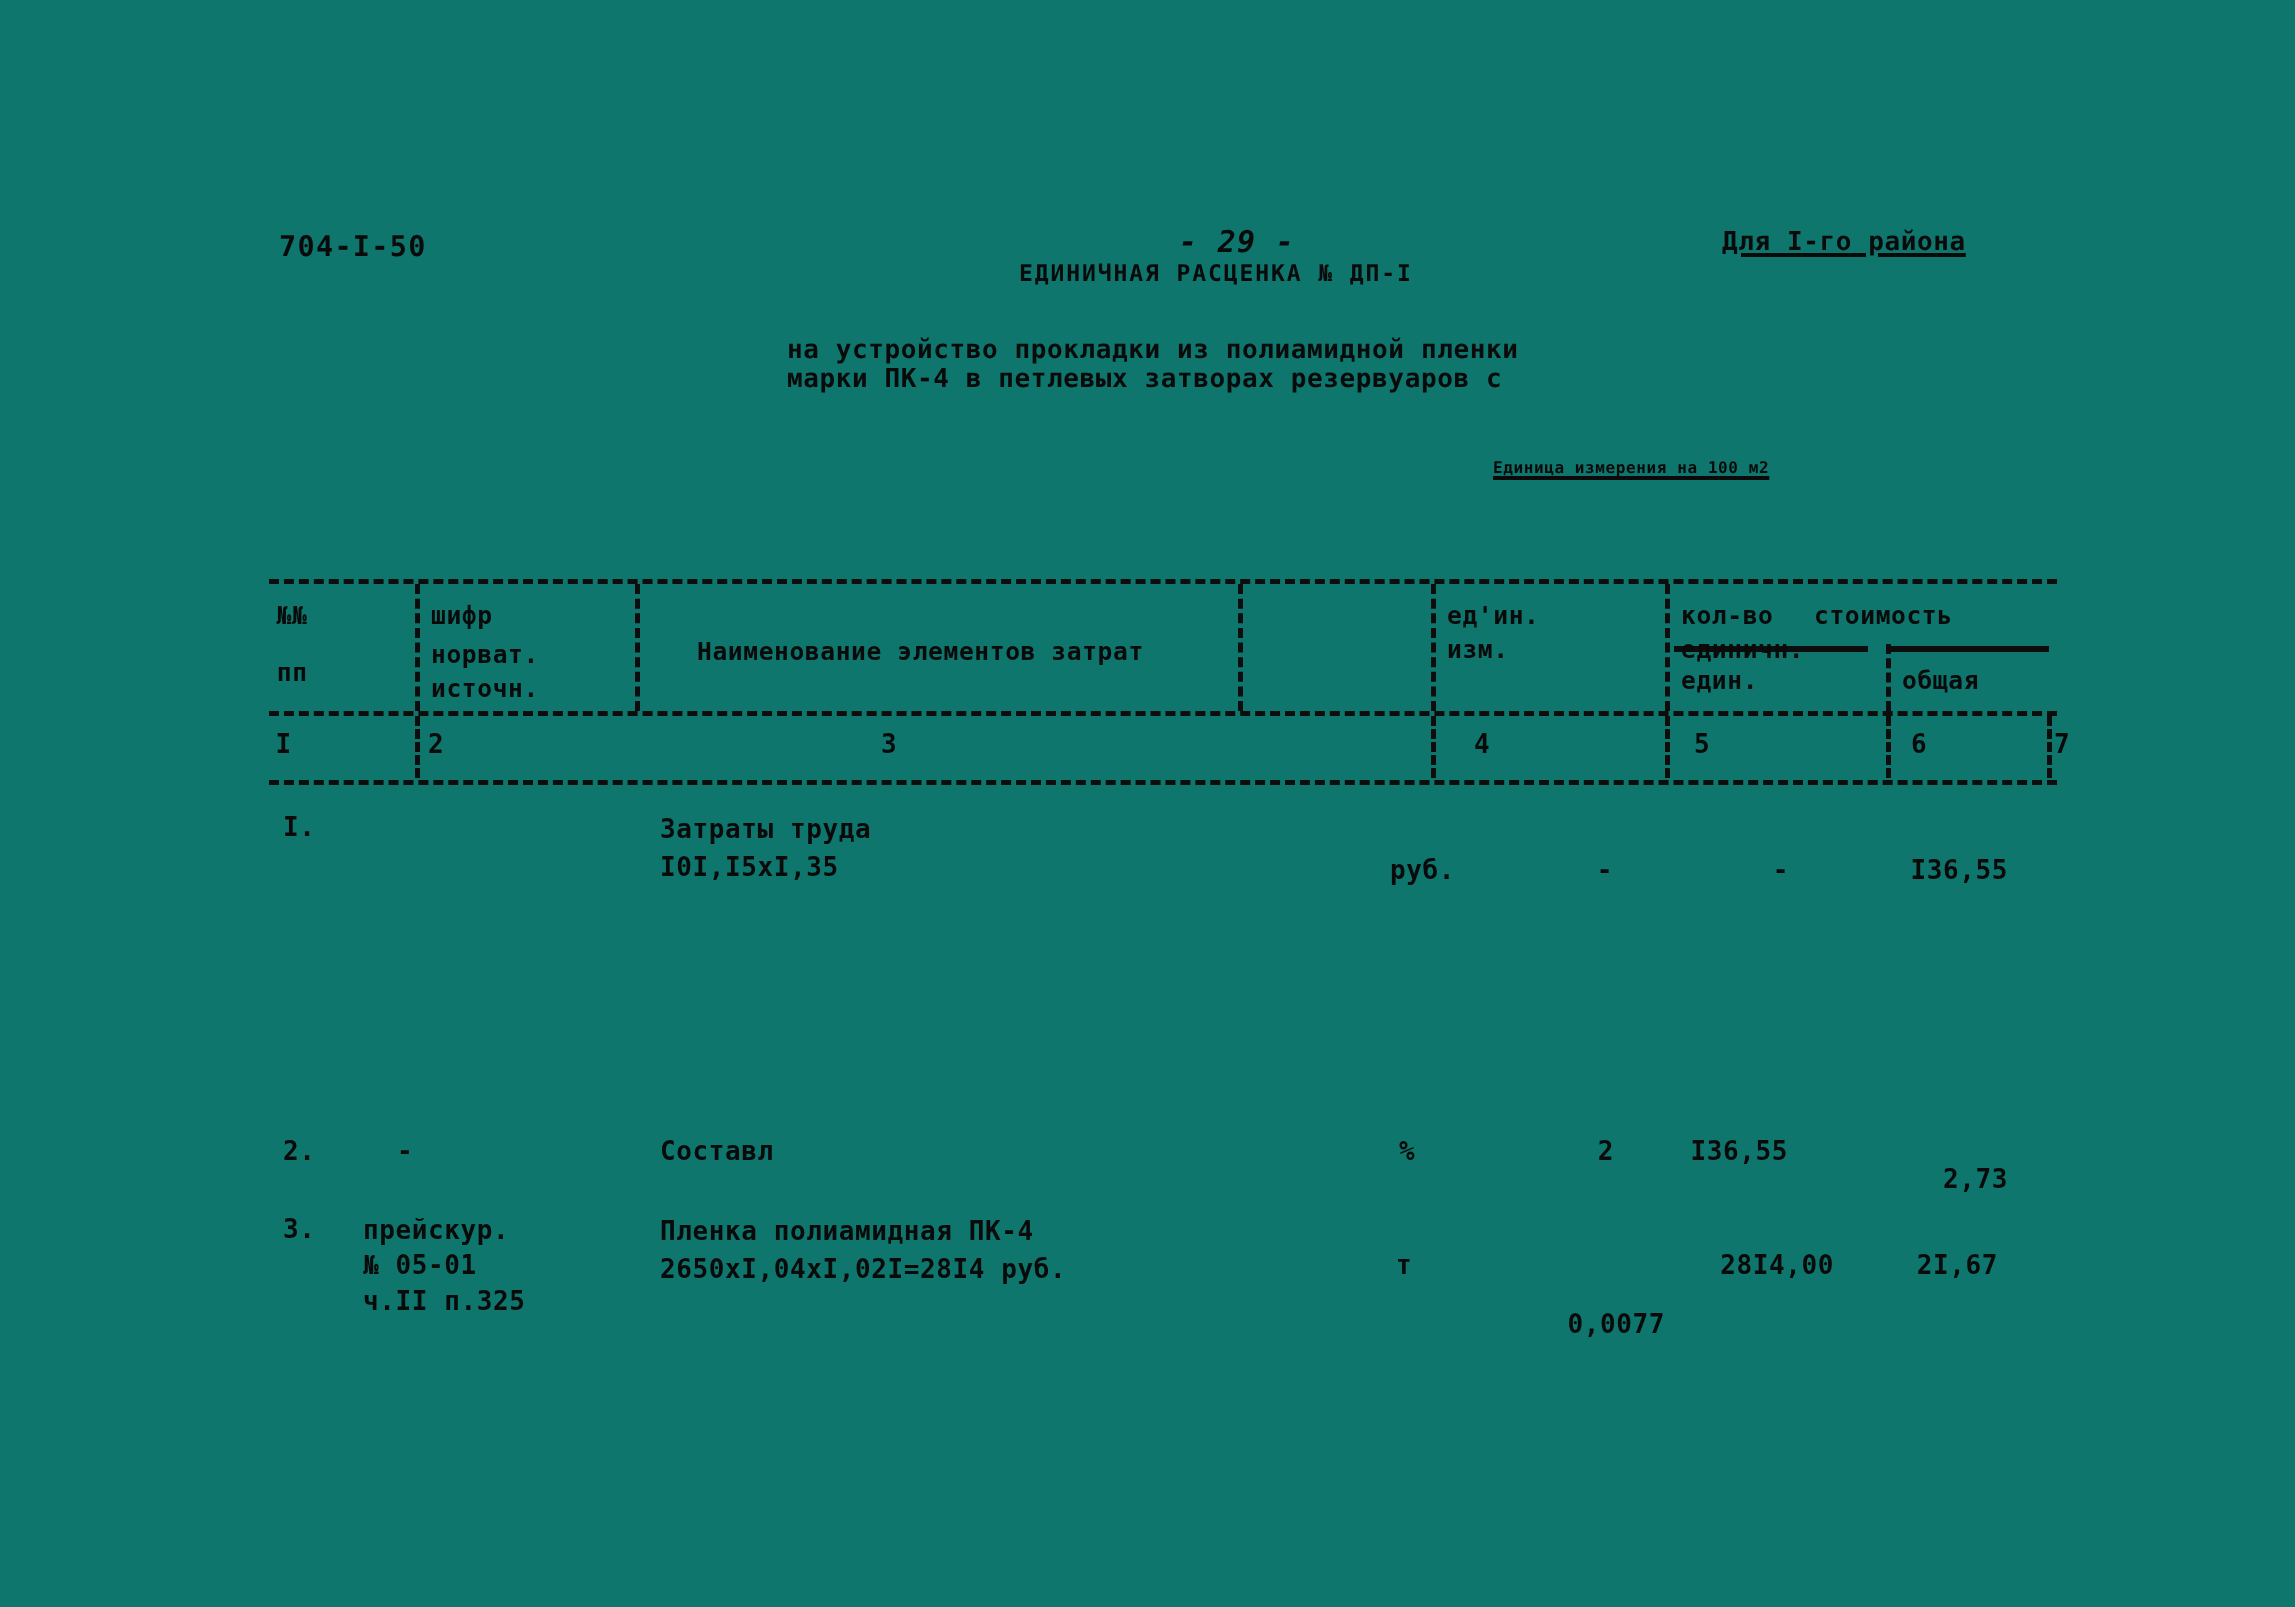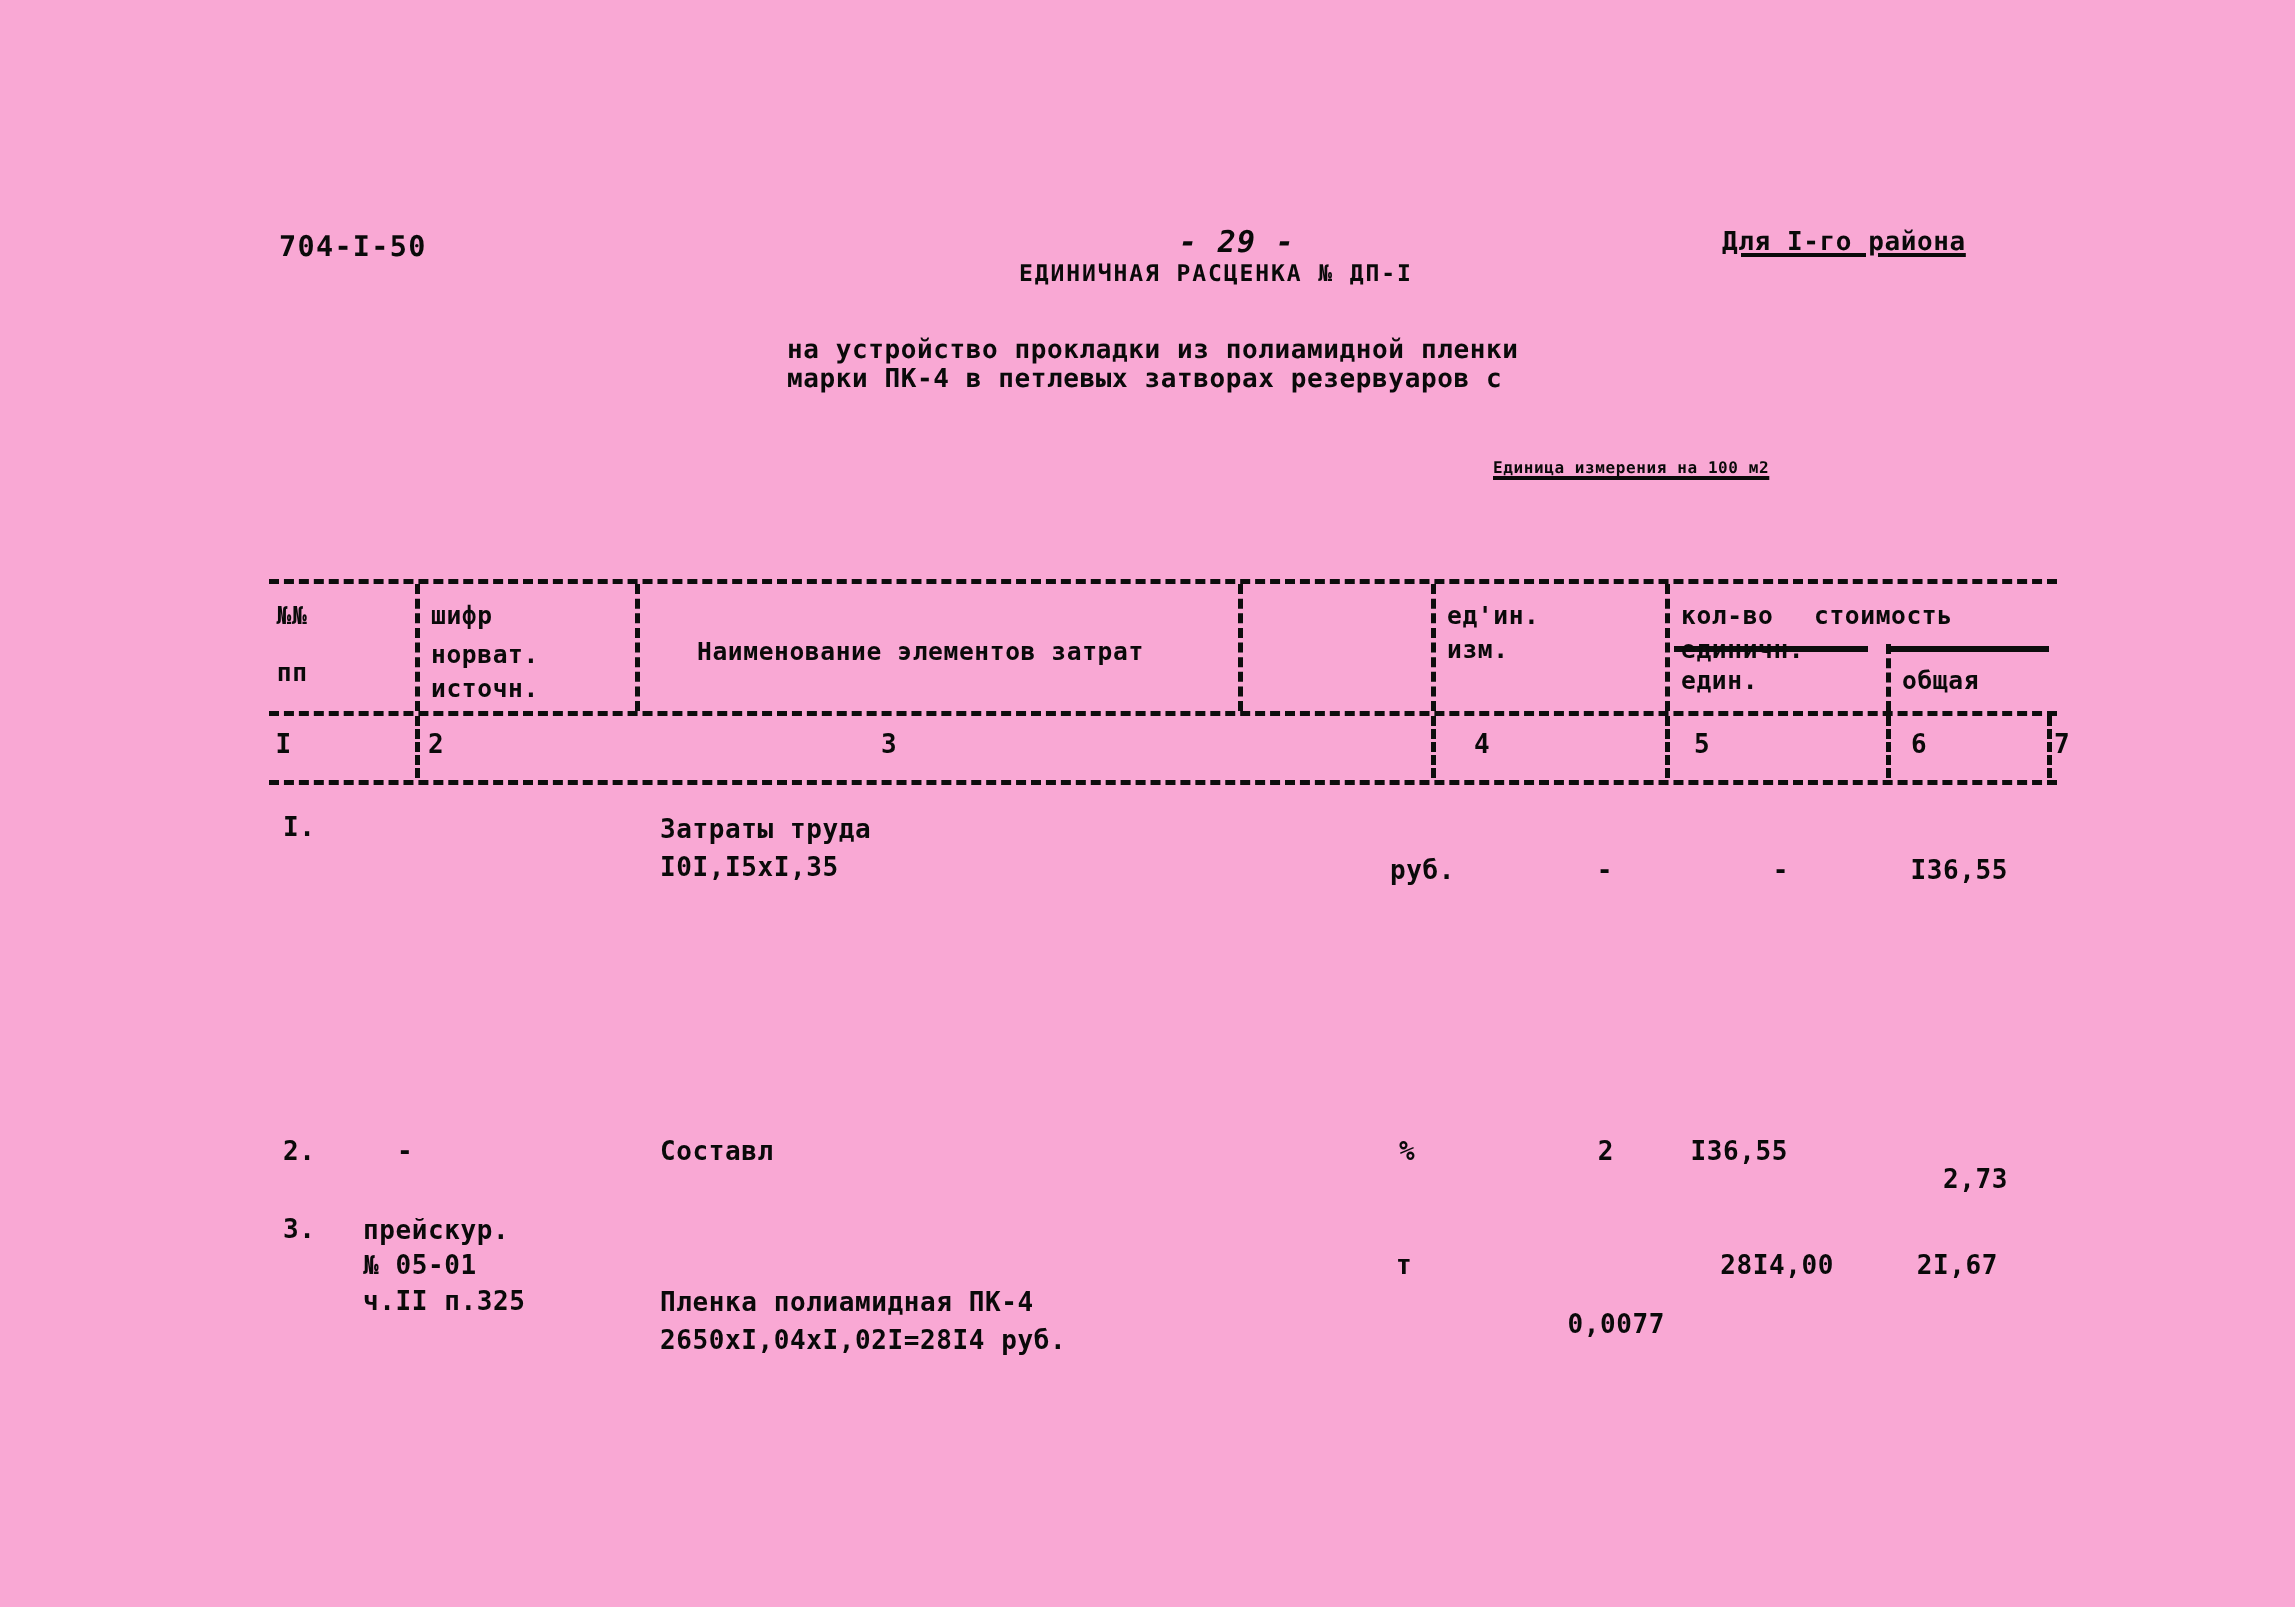--- a/index.html
+++ b/index.html
@@ -8,21 +8,21 @@
     background: #ffffff;
   }
   body {
     font-family: "Liberation Serif", "DejaVu Serif", serif;
     color: #000000;
   }
   #page {
     position: relative;
     width: 2295px;
     height: 1607px;
-    background: #f9a8d4;
+    background: #0f766e;
     overflow: hidden;
   }
   
   .tw {
     position: absolute;
     font-family: "DejaVu Sans Mono", "Liberation Mono", monospace;
     font-weight: bold;
     color: #0a0a0a;
     white-space: pre;
     letter-spacing: 0.6px;
@@ -179,21 +179,21 @@
   <div class="cell" style="left:1399px; top:1135px;">%</div>
   <div class="cell num" style="left:1510px; top:1135px; width:104px;">2</div>
   <div class="cell num" style="left:1649px; top:1135px; width:139px;">I36,55</div>
   <div class="cell num" style="left:1840px; top:1135px; width:168px;margin-top:28px;">2,73</div>
 
   <div class="cell" style="left:283px; top:1213px;">3.</div>
   <div class="cell" style="left:363px; top:1213px; line-height:1.36;"><span>прейскур.</span>
 <span>№ 05-01</span>
 <span>ч.II п.325</span></div>
 
-  <div class="cell" style="left:660px; top:1284px; line-height:1.45;"><span>Пленка полиамидная ПК-4</span>
+  <div class="cell" style="left:660px; top:1213px; line-height:1.45;"><span>Пленка полиамидная ПК-4</span>
 <span>2650xI,04xI,02I=28I4 руб.</span></div>
 
   <div class="cell" style="left:1396px; top:1249px;">т</div>
   <div class="cell num" style="left:1464px; top:1308px; width:201px;">0,0077</div>
   <div class="cell num" style="left:1672px; top:1249px; width:162px;">28I4,00</div>
   <div class="cell num" style="left:1843px; top:1249px; width:155px;">2I,67</div>
 
 </div>
 
 

